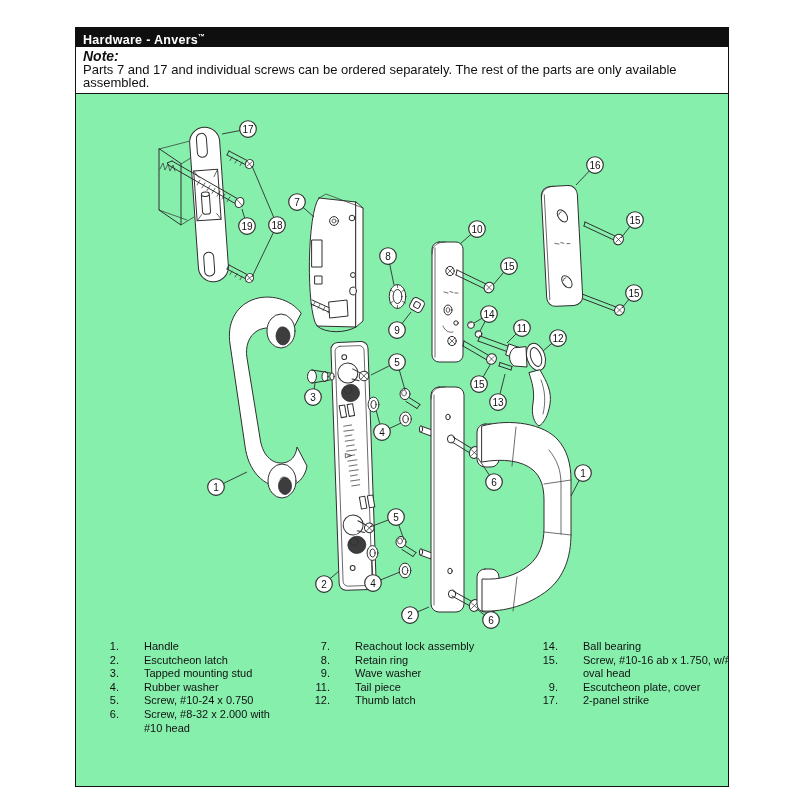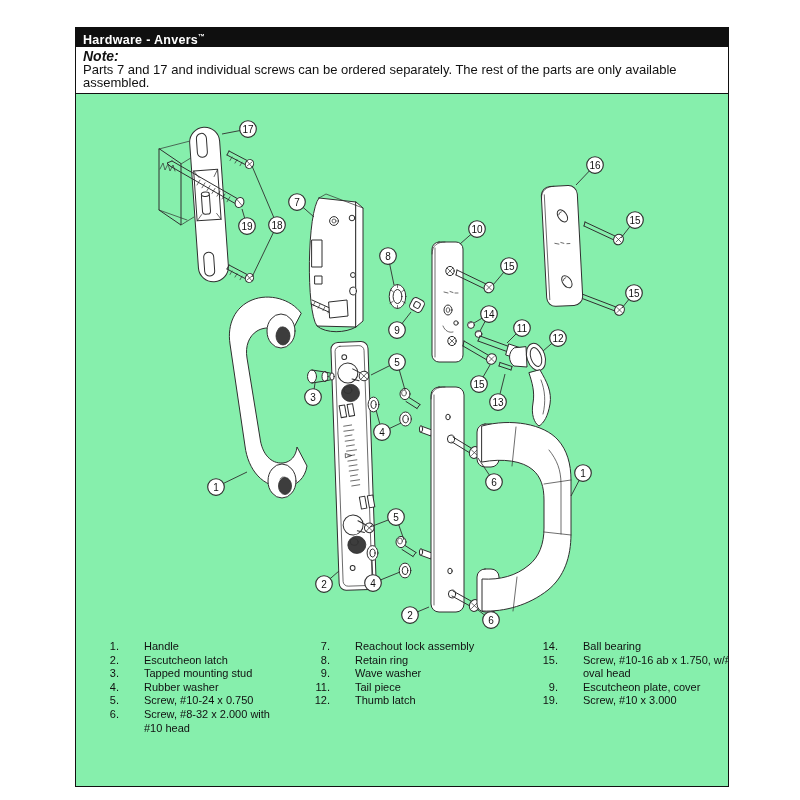--- a/index.html
+++ b/index.html
@@ -487,20 +487,20 @@
         <div class="pl-item">
             <span class="pl-num">15.</span>
             <span class="pl-label">Screw, #10-16 ab x 1.750, w/#8
 oval head</span>
           </div>
         <div class="pl-item">
             <span class="pl-num">9.</span>
             <span class="pl-label">Escutcheon plate, cover</span>
           </div>
         <div class="pl-item">
-            <span class="pl-num">19.</span>
-            <span class="pl-label">Screw, #10 x 3.000</span>
+            <span class="pl-num">17.</span>
+            <span class="pl-label">2-panel strike</span>
           </div>
       </div>
     </div>
 
   </div>
 </div>
 
 </body></html>

